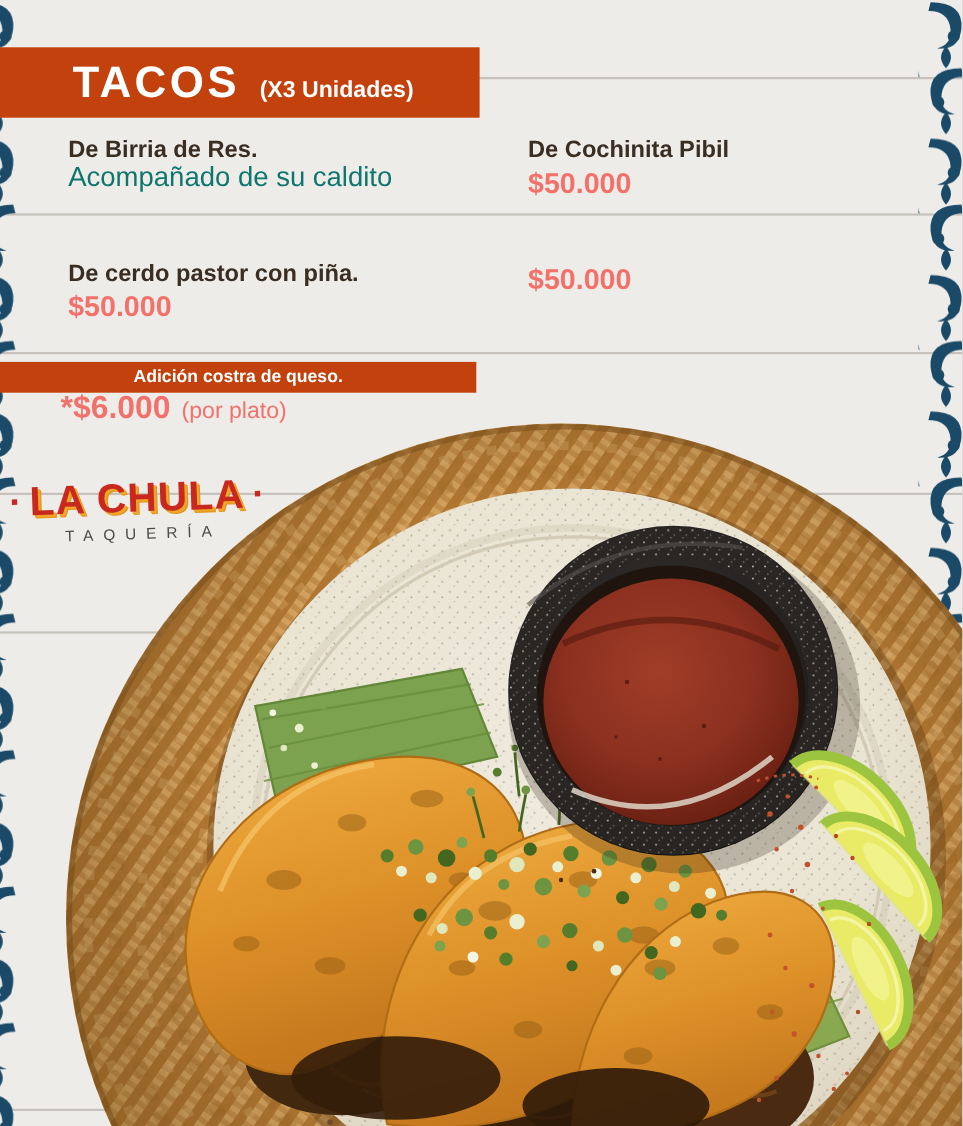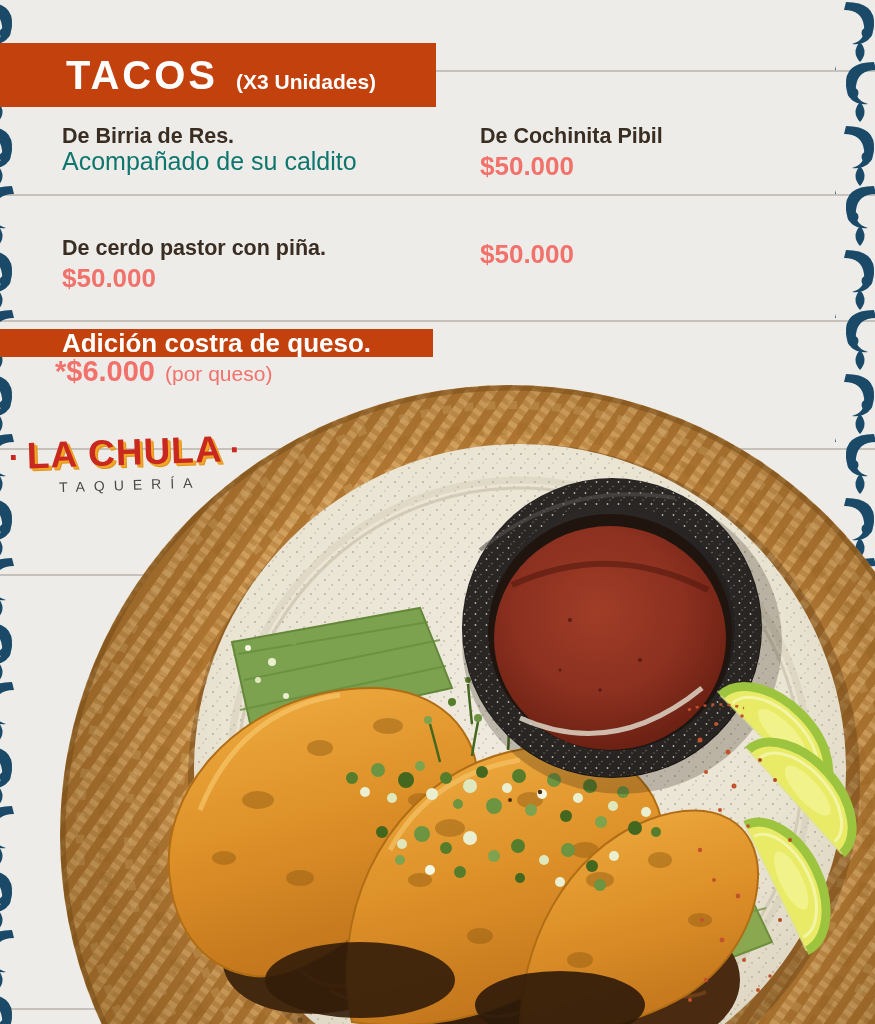--- a/index.html
+++ b/index.html
@@ -12,21 +12,21 @@
   #banner-tacos{left:0;top:43px;width:436px;height:64px;line-height:64px;padding-left:66px;box-sizing:border-box;}
   #banner-tacos .ttl{font-size:40px;font-weight:bold;letter-spacing:3px;}
   #banner-tacos .sub{font-size:21px;font-weight:bold;margin-left:18px;}
   .item{position:absolute;width:378px;z-index:3;}
   .item .nm{margin:0;font-size:21.5px;line-height:24px;font-weight:bold;color:#3a2d22;}
   .item .ds{margin:1px 0 0;font-size:25px;line-height:24px;color:#0f766e;}
   .item .pr{margin-top:3px;font-size:26px;line-height:30px;font-weight:bold;color:#f2716b;}
   #item-0{left:62px;top:124px;}  #item-1{left:480px;top:124px;}
   #item-2{left:62px;top:236px;}  #item-3{left:480px;top:236px;}
   #banner-addon{left:0;top:329px;width:433px;height:28px;line-height:28px;text-align:center;
-       font-size:26px;font-weight:bold;}
+       font-size:16px;font-weight:bold;}
   #addon-price{position:absolute;left:55px;top:355px;z-index:3;color:#f2716b;white-space:nowrap;}
   #addon-price .big{font-size:29px;font-weight:bold;}
   #addon-price .note{font-size:21px;margin-left:10px;}
   #logo{position:absolute;left:18px;top:432px;width:214px;text-align:center;z-index:3;transform:rotate(-2deg);}
   #logo .main{display:flex;justify-content:center;align-items:center;gap:7px;white-space:nowrap;}
   #logo .word{font-size:37px;font-weight:bold;letter-spacing:1px;color:#c9281e;
        text-shadow:2px 2px 0 #f0a728,3px 3px 0 #e0951d;}
   #logo .dot{font-size:34px;font-weight:bold;color:#c9281e;}
   #logo .tag{margin-top:3px;font-size:14px;letter-spacing:9px;margin-left:9px;color:#4b4a48;}
 </style>
@@ -347,21 +347,21 @@
   <div class="item" id="item-2">
     <h3 class="nm">De cerdo pastor con piña.</h3>
     <div class="pr">$50.000</div>
   </div>
   <div class="item" id="item-3">
     <div class="pr">$50.000</div>
   </div>
 
   <div class="banner" id="banner-addon">Adición costra de queso.</div>
   <div id="addon-price">
-    <span class="big">*$6.000</span><span class="note">(por queso)</span>
+    <span class="big">*$6.000</span><span class="note">(por plato)</span>
   </div>
 
   <div id="logo">
     <div class="main">
       <span class="dot">·</span>
       <span class="word">LA CHULA</span>
       <span class="dot">·</span>
     </div>
     <div class="tag">TAQUERÍA</div>
   </div>

